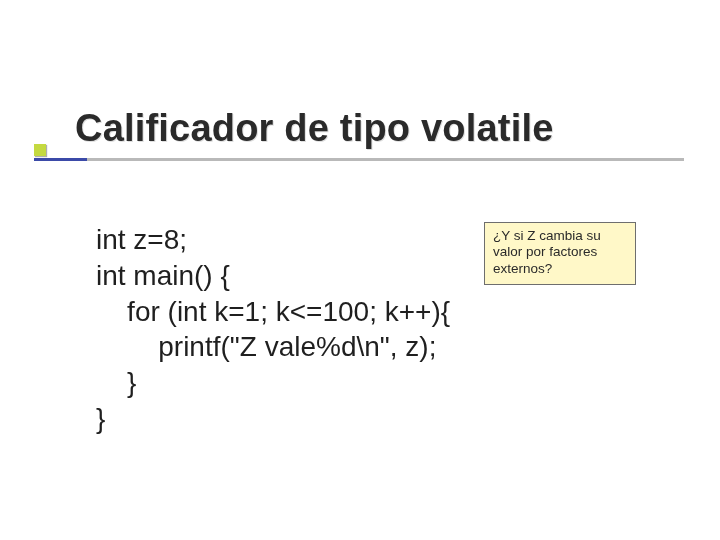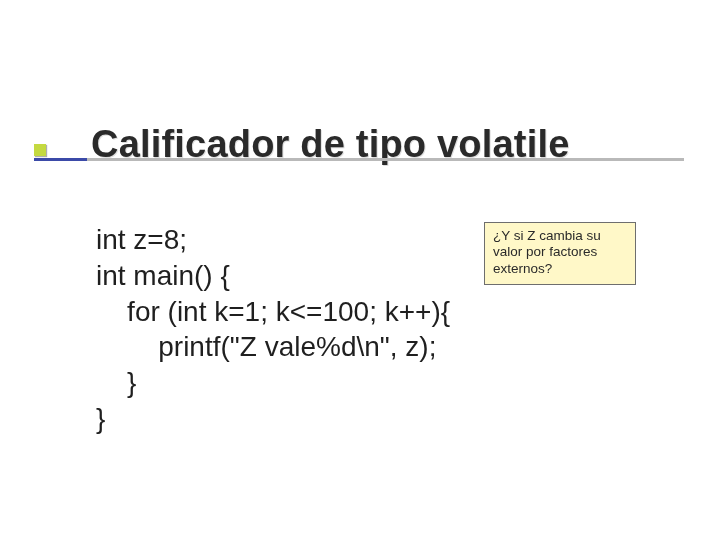--- a/index.html
+++ b/index.html
@@ -19,21 +19,21 @@
   }
   .title-wrap {
     position: absolute;
     left: 75px;
     top: 108px;
     width: 600px;
   }
   .title {
     font-size: 38px;
     color: #2a2a2a;
-    margin: 16px;
+    margin: 0;
     line-height: 1.1;
     letter-spacing: 0.2px;
     text-shadow: 1px 1px 0 rgba(200,200,200,0.6);
   }
   .rule {
     position: absolute;
     left: 34px;
     top: 158px;
     width: 650px;
     height: 3px;

